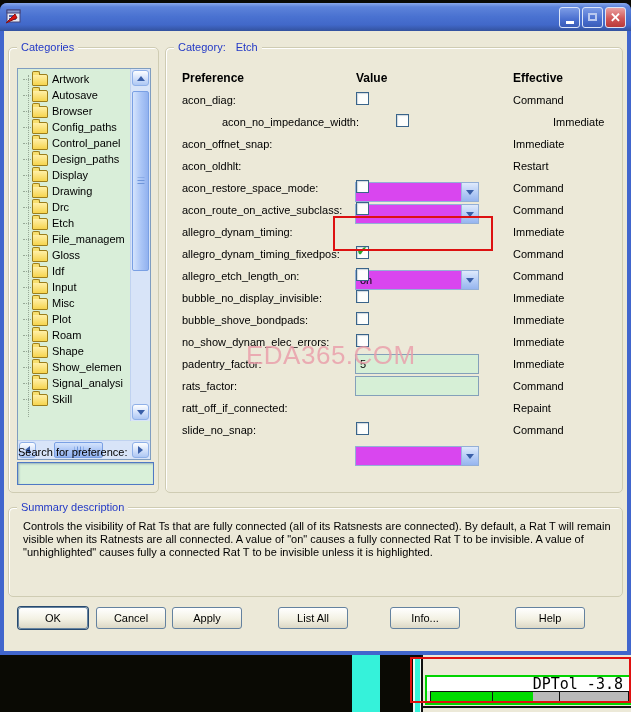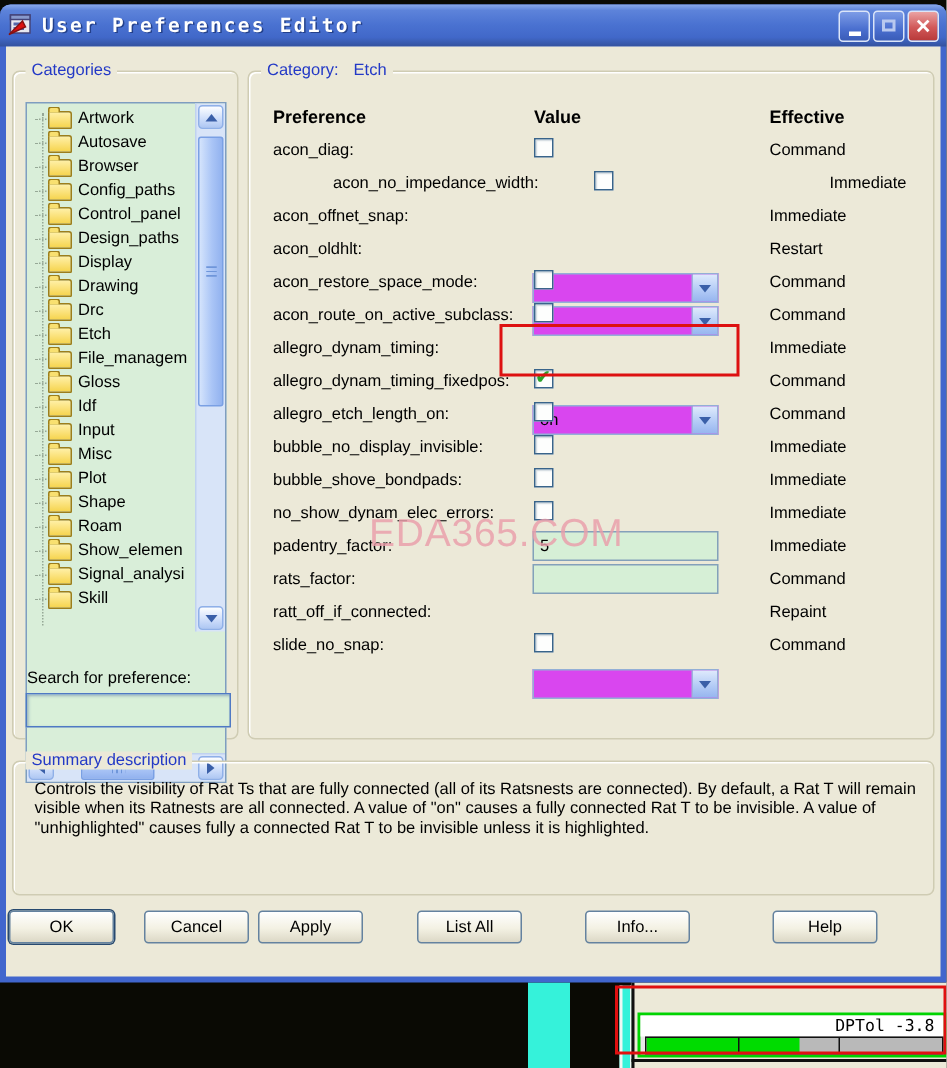--- a/index.html
+++ b/index.html
@@ -29,21 +29,21 @@
   
   .groupbox{position:absolute;border:1px solid #cfccb3;border-radius:5px;
             box-shadow:inset 1px 1px 0 #ffffff;}
   .gb-label{position:absolute;top:-7px;left:8px;background:#ece9d8;padding:0 4px;font-size:11px;
             color:#2339c6;white-space:nowrap;display:flex;gap:10px;}
   .gb-categories{left:4px;top:16px;width:149px;height:444px;text-decoration:underline;}
   .gb-category{left:161px;top:16px;width:456px;height:444px;}
   .gb-summary{left:4px;top:476px;width:613px;height:88px;}
 
   
-  .tree{position:absolute;left:8px;top:20px;width:134px;height:454px;box-sizing:border-box;
+  .tree{position:absolute;left:8px;top:20px;width:134px;height:392px;box-sizing:border-box;
         border:1px solid #7f9dc0;background:#d9eed9;}
   .tree-items{position:absolute;left:0;top:2px;width:113px;height:350px;overflow:hidden;}
   .tree-items::before{content:"";position:absolute;left:10px;top:4px;bottom:4px;
                       border-left:1px dotted #96a896;}
   .titem{height:16px;display:flex;align-items:center;padding-left:5px;font-size:11px;
          white-space:nowrap;position:relative;color:#000;}
   .tstub{width:8px;border-top:1px dotted #96a896;flex:none;}
   .folder{width:14px;height:10px;background:linear-gradient(#fff0a8,#f6d44e);
           border:1px solid #9c7e1c;border-radius:1px 2px 1px 1px;position:relative;flex:none;
           margin:2px 4px 0 1px;}
@@ -121,21 +121,21 @@
   
   .cyan-bar{position:absolute;left:352px;top:655px;width:28px;height:57px;background:#35f2da;}
   .cyan-line{position:absolute;left:413px;top:657px;width:8px;height:55px;background:#35f2da;
              border-left:2px solid #eef8f4;border-right:1px solid #eef8f4;box-sizing:border-box;}
   .frag-window{position:absolute;left:421px;top:655px;width:210px;height:57px;background:#ece9d8;
                border-left:2px solid #101010;}
   .frag-red{position:absolute;left:410px;top:657px;width:221px;height:46px;
             border:2px solid #e01010;box-sizing:border-box;z-index:3;}
   .frag-green-box{position:absolute;left:425px;top:675px;width:206px;height:30px;box-sizing:border-box;
                   border:2px solid #00d400;background:#e8e8e8;z-index:2;}
-  .dptol{height:14px;background:#ffffff;font-family:"DejaVu Sans Mono",monospace;font-size:11px;
+  .dptol{height:14px;background:#ffffff;font-family:"DejaVu Sans Mono",monospace;font-size:15px;
          line-height:14px;text-align:right;padding-right:6px;color:#000;padding-left:15px;}
   .frag-bar{position:relative;height:10px;margin-left:3px;border:1px solid #111;background:#b9b9b9;
             overflow:hidden;}
   .frag-bar-green{position:absolute;left:0;top:0;bottom:0;background:#00dc00;}
   .frag-divider{position:absolute;top:0;bottom:0;width:1px;background:#111;}
   .frag-bottom-line{position:absolute;left:421px;top:706px;width:210px;height:2px;background:#101010;z-index:4;}
 </style>
 </head>
 <body>
 
@@ -158,21 +158,20 @@
   <div class="win-frame">
 
     <div class="titlebar">
       <svg class="app-icon" viewBox="0 0 17 16">
         <rect x="2" y="1" width="13" height="12" fill="#e8e8f0" stroke="#44447a"></rect>
         <rect x="2" y="1" width="13" height="3" fill="#8899cc" stroke="#44447a"></rect>
         <rect x="4" y="6" width="5" height="2" fill="#5566aa"></rect>
         <rect x="4" y="9" width="7" height="2" fill="#5566aa"></rect>
         <path d="M1,14 L10,5 L12,9 Z" fill="#dd1111" stroke="#881111"></path>
       </svg>
-      <span class="title-text">User Preferences Editor</span>
       <span class="title-buttons">
         <span class="tb-btn tb-min">
             <span class="glyph-min"></span>
           </span>
         <span class="tb-btn tb-max">
             <span class="glyph-max"></span>
           </span>
         <span class="tb-btn tb-close">
             <span>✕</span>
           </span>
@@ -262,26 +261,26 @@
                 <span>Misc</span>
               </div>
               <div class="titem">
                 <span class="tstub"></span>
                 <span class="folder"></span>
                 <span>Plot</span>
               </div>
               <div class="titem">
                 <span class="tstub"></span>
                 <span class="folder"></span>
+                <span>Roam</span>
+              </div>
+              <div class="titem">
+                <span class="tstub"></span>
+                <span class="folder"></span>
                 <span>Shape</span>
-              </div>
-              <div class="titem">
-                <span class="tstub"></span>
-                <span class="folder"></span>
-                <span>Roam</span>
               </div>
               <div class="titem">
                 <span class="tstub"></span>
                 <span class="folder"></span>
                 <span>Show_elemen</span>
               </div>
               <div class="titem">
                 <span class="tstub"></span>
                 <span class="folder"></span>
                 <span>Signal_analysi</span>
@@ -431,21 +430,21 @@
             </div>
           </div>
       </div>
 
       <div class="groupbox gb-summary">
         <span class="gb-label">Summary description</span>
         <div class="summary-text">Controls the visibility of Rat Ts that are fully connected (all of its Ratsnests are connected).  By default,  a Rat T will remain visible when its Ratnests are all connected.  A value of "on" causes a fully connected Rat T to be invisible.  A value of "unhighlighted" causes fully a connected Rat T to be invisible unless it is highlighted.</div>
       </div>
 
       <div id="btnRow">
-          <div class="btn btn-default" style="left: 2px;">OK</div>
+          <div class="btn btn-default" style="left: 14px;">OK</div>
           <div class="btn" style="left: 92px;">Cancel</div>
           <div class="btn" style="left: 168px;">Apply</div>
           <div class="btn" style="left: 274px;">List All</div>
           <div class="btn" style="left: 386px;">Info...</div>
           <div class="btn" style="left: 511px;">Help</div>
         </div>
     </div>
   </div>
 
   <div class="watermark">EDA365.COM</div>

